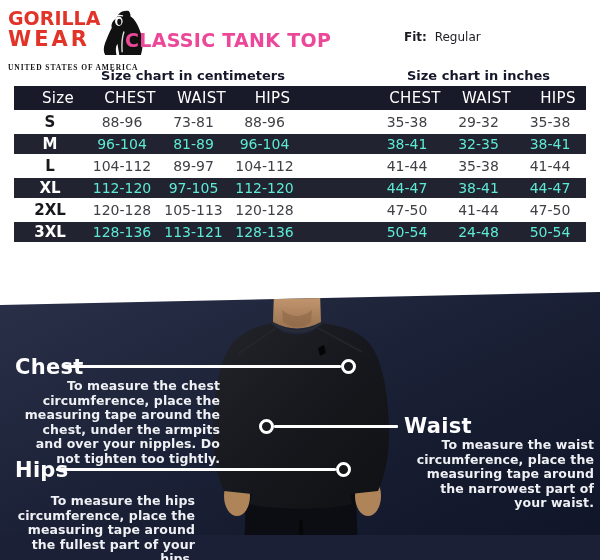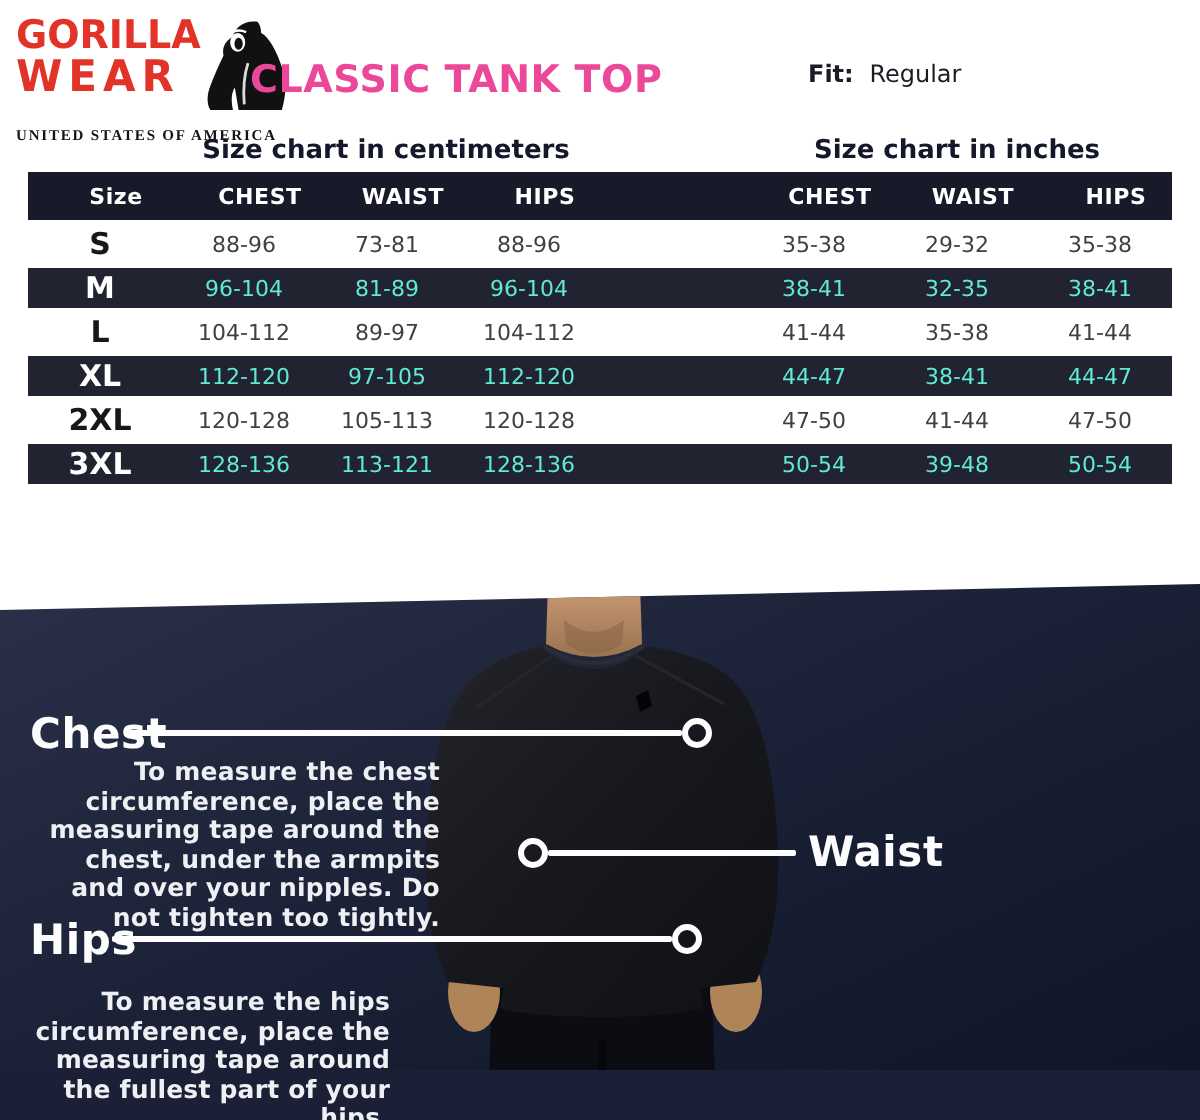--- a/index.html
+++ b/index.html
@@ -32,24 +32,24 @@
   .chart-title { position:absolute; top:68px; font-size:13px; font-weight:bold; color:#15172a; text-align:center; }
   .chart-title.cm { left:86px;  width:214px; }
   .chart-title.in { left:371px; width:215px; }
 
   .size-table { position:absolute; left:14px; top:86px; width:572px; }
   .trow {
     display:grid; grid-template-columns:72px 72px 71px 71px 71px 72px 71px 72px;
     align-items:center; text-align:center; height:20px; margin-bottom:2px;
   }
   .trow.thead { height:24px; background:#181a29; }
-  .trow.thead span { color:#ffffff; font-weight:bold; font-size:11px; letter-spacing:0.3px;margin-left:16px; }
+  .trow.thead span { color:#ffffff; font-weight:normal; font-size:15px; letter-spacing:0.3px;margin-left:16px; }
   .trow.dark  { background:#212330; }
   .trow.light { background:#ffffff; }
-  .trow .num  { font-size:11px; }
+  .trow .num  { font-size:14px; }
   .trow.light .num { color:#3f3f45; }
   .trow.dark  .num { color:#5eead4; }
   .trow .size { font-weight:bold; font-size:15px; }
   .trow.light .size { color:#17181c; }
   .trow.dark  .size { color:#ffffff; }
 
   
   .panel {
     position:absolute; left:0; top:292px; width:600px; height:268px;
     background:linear-gradient(155deg,#2a3048 0%,#1b2136 45%,#0f1427 100%);
@@ -169,21 +169,21 @@
       <span class="num">47-50</span>
     </div>
 
     <div class="trow dark">
       <span class="size">3XL</span>
       <span class="num">128-136</span>
       <span class="num">113-121</span>
       <span class="num">128-136</span>
       <span></span>
       <span class="num">50-54</span>
-      <span class="num">39-48</span>
+      <span class="num">24-48</span>
       <span class="num">50-54</span>
     </div>
   </div>
 
   <div class="panel">
 
     <svg class="model-svg" width="220" height="268" viewBox="0 0 220 268">
       <defs>
         <linearGradient id="skin" x1="0" y1="0" x2="0" y2="1">
           <stop offset="0" stop-color="#c99c74"></stop>
@@ -216,20 +216,21 @@
     <div class="bottom-strip"></div>
 
     <div class="anno anno-title" style="left:15px; top:65px;">Chest</div>
     <div class="mline" style="left:63px; top:73px; width:278px;"></div>
     <div class="mring" style="left:341px; top:67px;"></div>
     <div class="anno anno-text" style="left:15px; top:87px; width:205px;">To measure the chest circumference, place the measuring tape around the chest, under the armpits and over your nipples. Do not tighten too tightly.</div>
 
     <div class="mring" style="left:259px; top:127px;"></div>
     <div class="mline" style="left:274px; top:133px; width:124px;"></div>
     <div class="anno anno-title" style="left:404px; top:124px;">Waist</div>
+    <div class="anno anno-text" style="left:404px; top:146px; width:190px;">To measure the waist circumference, place the measuring tape around the narrowest part of your waist.</div>
 
     <div class="anno anno-title" style="left:15px; top:168px;">Hips</div>
     <div class="mline" style="left:56px; top:176px; width:280px;"></div>
     <div class="mring" style="left:336px; top:170px;"></div>
     <div class="anno anno-text" style="left:15px; top:202px; width:180px;">To measure the hips circumference, place the measuring tape around the fullest part of your hips.</div>
 
   </div>
 </div>
 
 </body></html>

